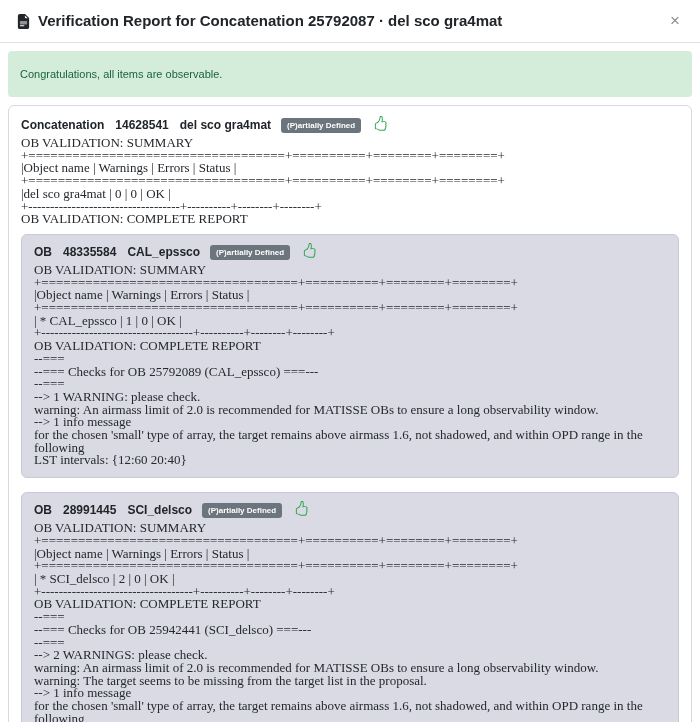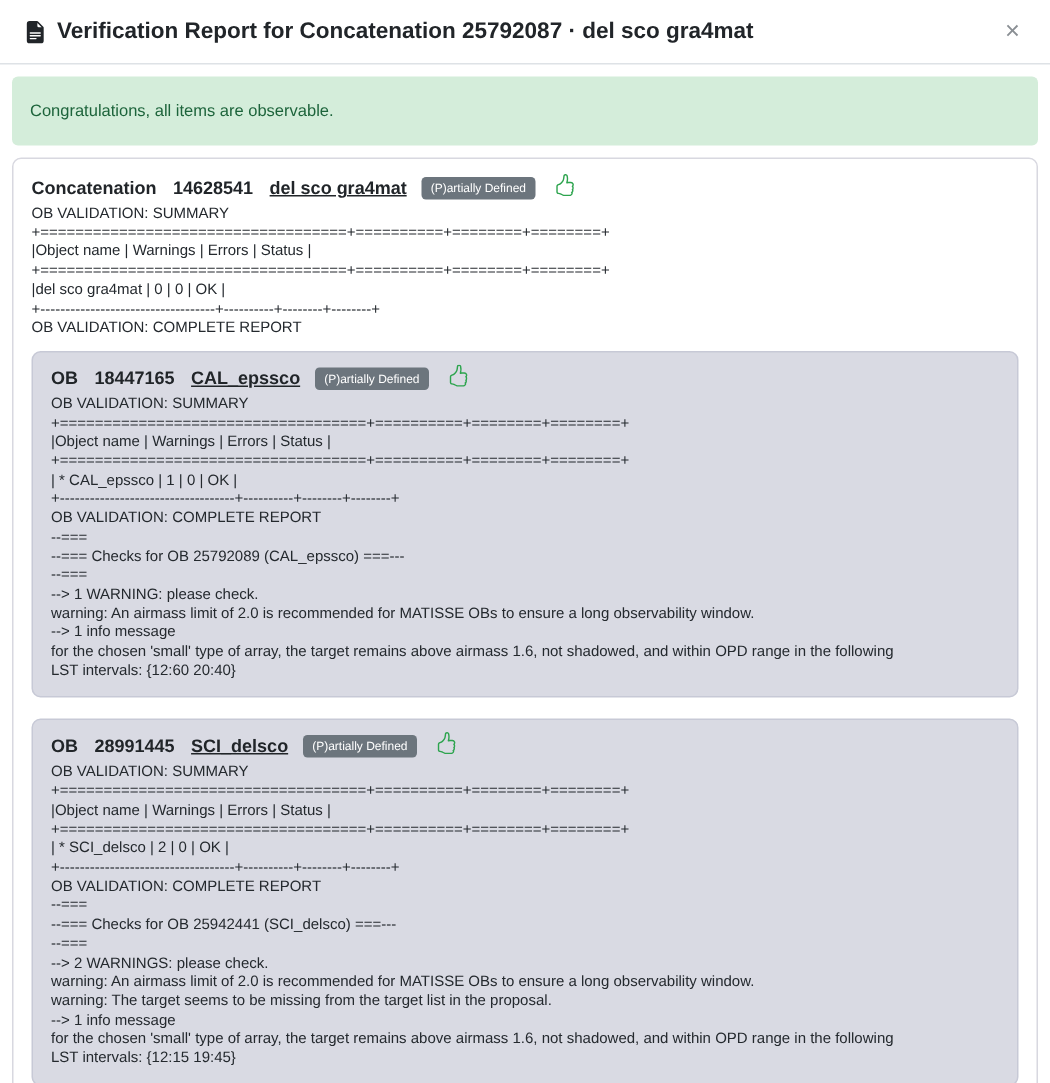--- a/index.html
+++ b/index.html
@@ -79,43 +79,43 @@
   .card-title {
     display: flex;
     align-items: center;
     font-weight: bold;
     font-size: 12px;
     line-height: 15px;
     color: var(--title-text, #212529);
     margin-bottom: 4px;
   }
   .card-title .t-id { margin-left: 11px; }
-  .card-title .t-name { margin-left: 11px; text-decoration: underline; }
+  .card-title .t-name { margin-left: 11px; }
   .badge {
     margin-left: 10px;
     background: var(--badge-bg, #6c757d);
     color: var(--badge-text, #ffffff);
     font-size: 8px;
-    font-weight: normal;
+    font-weight: bold;
     line-height: 9px;
     padding: 3px 6px;
     border-radius: 3px;
     white-space: nowrap;
   }
   .thumb {
     margin-left: 12px;
     display: inline-flex;
     color: var(--thumb-green, #2da44e);
     position: relative;
     top: -2px;
   }
   .thumb svg { width: 15px; height: 15px; }
   .mono {
-    font-family: Liberation Sans, sans-serif;
-    font-size: 10px;
+    font-family: Liberation Serif, serif;
+    font-size: 13px;
     line-height: 12.7px;
     color: var(--mono-text, #24292e);
     white-space: pre-wrap;
     word-break: break-word;
   }
   .mono .line { min-height: 12.7px; }
   .ob-card {
     background: var(--ob-card-bg, #d9dae3);
     border: 1px solid var(--ob-card-border, #c7c9d6);
     border-radius: 6px;
@@ -162,21 +162,21 @@
           <svg viewBox="0 0 16 16">
               <use href="#ic-thumb" xlink:href="#ic-thumb"></use>
             </svg>
         </span>
       </div>
       <div class="mono"><div class="line">OB VALIDATION: SUMMARY</div><div class="line">+===================================+==========+========+========+</div><div class="line">|Object name | Warnings | Errors | Status |</div><div class="line">+===================================+==========+========+========+</div><div class="line">|del sco gra4mat | 0 | 0 | OK |</div><div class="line">+-----------------------------------+----------+--------+--------+</div><div class="line">OB VALIDATION: COMPLETE REPORT</div></div>
 
       <section class="ob-card">
         <div class="card-title">
           <span class="t-type">OB</span>
-          <span class="t-id">18447165</span>
+          <span class="t-id">48335584</span>
           <span class="t-name">CAL_epssco</span>
           <span class="badge">(P)artially Defined</span>
           <span class="thumb">
             <svg viewBox="0 0 16 16">
                 <use href="#ic-thumb" xlink:href="#ic-thumb"></use>
               </svg>
           </span>
         </div>
         <div class="mono"><div class="line">OB VALIDATION: SUMMARY</div><div class="line">+===================================+==========+========+========+</div><div class="line">|Object name | Warnings | Errors | Status |</div><div class="line">+===================================+==========+========+========+</div><div class="line">| * CAL_epssco | 1 | 0 | OK |</div><div class="line">+-----------------------------------+----------+--------+--------+</div><div class="line">OB VALIDATION: COMPLETE REPORT</div><div class="line">--===</div><div class="line">--=== Checks for OB 25792089 (CAL_epssco) ===---</div><div class="line">--===</div><div class="line">--&gt; 1 WARNING: please check.</div><div class="line">warning: An airmass limit of 2.0 is recommended for MATISSE OBs to ensure a long observability window.</div><div class="line">--&gt; 1 info message</div><div class="line">for the chosen 'small' type of array, the target remains above airmass 1.6, not shadowed, and within OPD range in the following</div><div class="line">LST intervals: {12:60 20:40}</div></div>
       </section>

